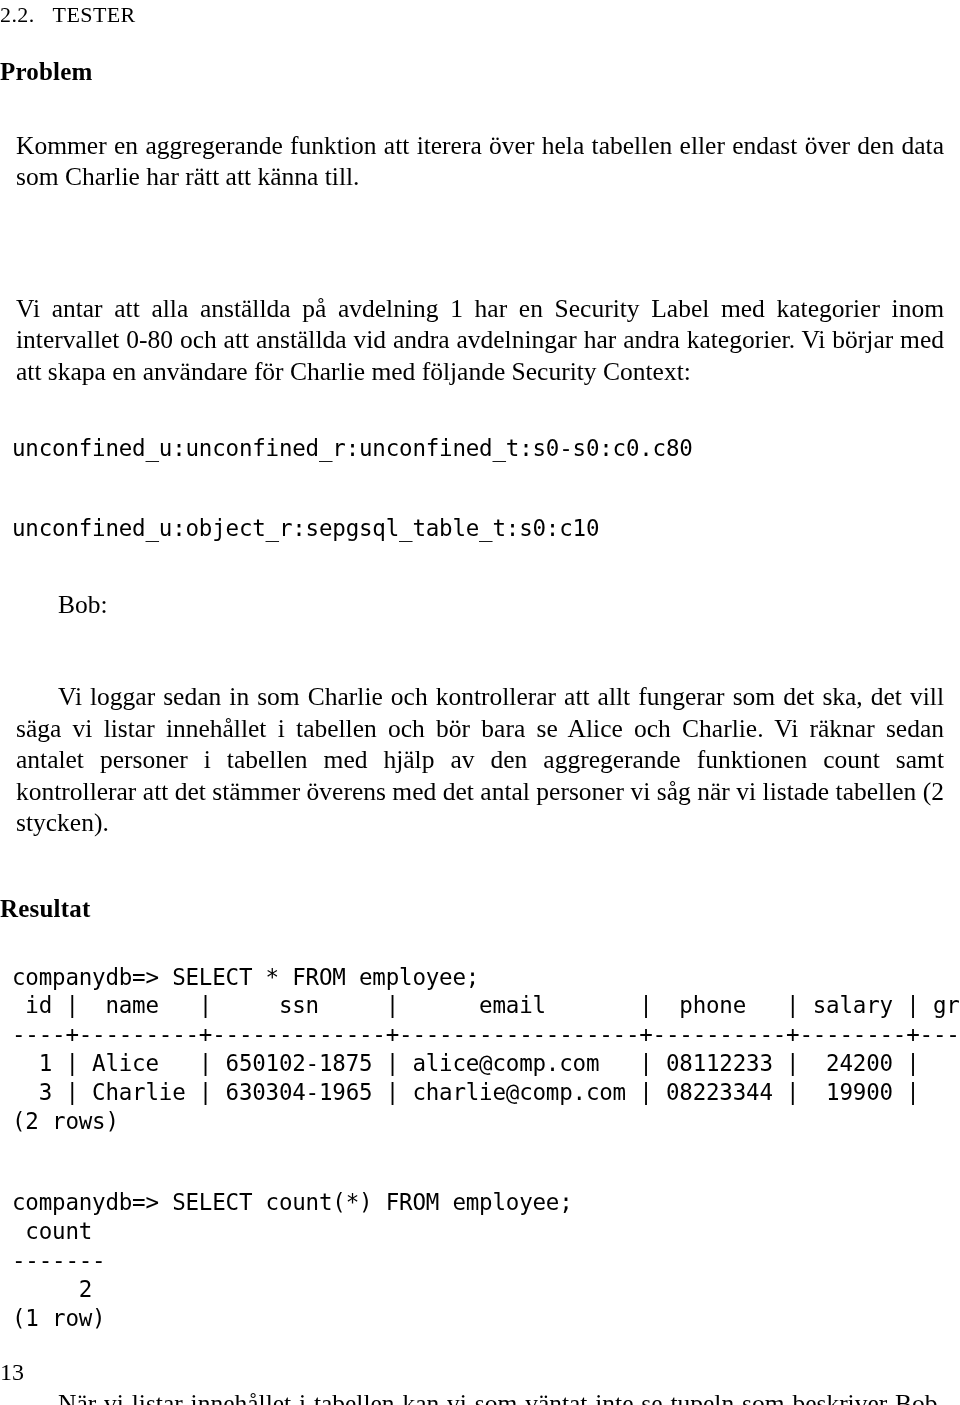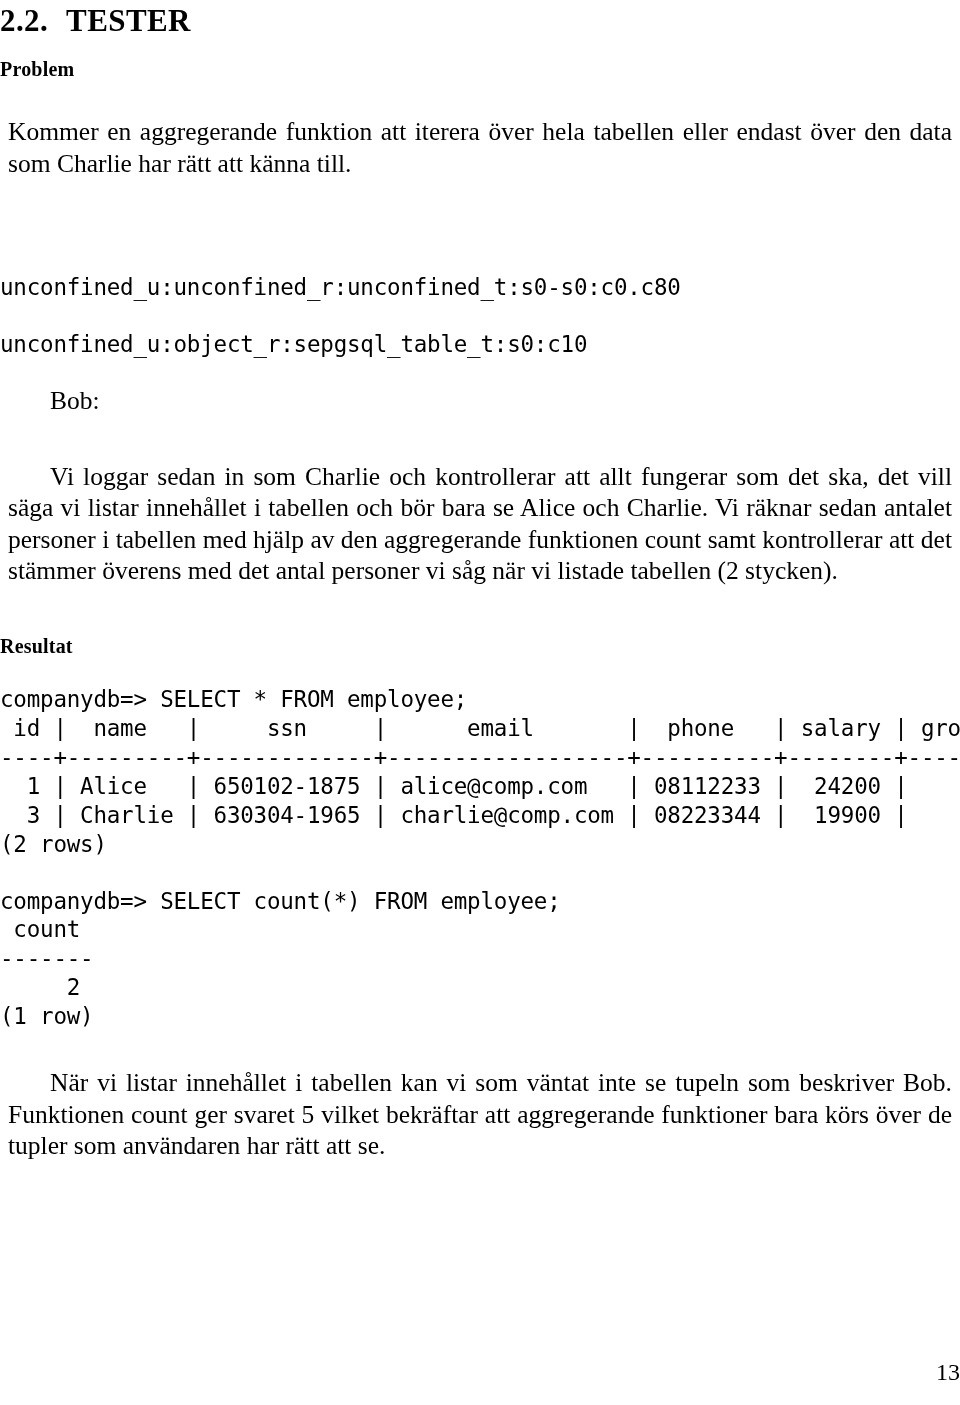--- a/index.html
+++ b/index.html
@@ -24,81 +24,80 @@
     box-sizing: border-box;
     padding: 0 0 0 0;
   }
 
   
   .running-header {
     position: absolute;
     top: 2px;
     left: 0;
     width: 800px;
-    font-size: 31px;
+    font-size: 22px;
     letter-spacing: 0.4px;
     line-height: 1.2;
-    font-weight: bold;
   }
   .running-header .rh-num { margin-right: 18px; }
 
   
   .content {
     position: absolute;
     top: 58px;
     left: 0;
     width: 960px;
   }
 
   h3.section-head {
-    font-size: 20px;
+    font-size: 25px;
     font-weight: bold;
     margin: 0;
     padding: 0;
     line-height: 1.1;
     letter-spacing: 0.2px;
   }
 
   p.para {
     font-size: 25.5px;
     line-height: 1.24;
-    margin: 8px;
+    margin: 16px;
     padding: 0;
     text-align: justify;
     text-justify: inter-word;
     -webkit-hyphens: none;
     hyphens: none;
   }
   p.para.indent { text-indent: 42px; }
   p.para.noindent { text-indent: 0; }
 
   .spacer-lg { height: 40px; }
   .spacer-md { height: 28px; }
   .spacer-sm { height: 18px; }
   .spacer-xs { height: 10px; }
 
   
   pre.verb, .verb-line {
     font-family: "DejaVu Sans Mono", "Liberation Mono", monospace;
     font-size: 22.5px;
     line-height: 1.285;
-    margin: 0;
+    margin: 12px;
     padding: 0;
     white-space: pre;
     letter-spacing: -0.2px;
     color: #000000;
   }
 
   
   .folio {
     position: absolute;
     left: 0;
     width: 960px;
     bottom: 18px;
-    text-align: right;
+    text-align: left;
     font-size: 24px;
     line-height: 1.2;
   }
 </style>
 </head>
 <body>
 
 <div class="page">
 
   <div class="running-header">
@@ -107,20 +106,21 @@
 
   <div class="content">
 
     <h3 class="section-head">Problem</h3>
     <div class="spacer-md"></div>
     <p class="para noindent">Kommer en aggregerande funktion att iterera över hela tabellen eller endast över den data som Charlie har rätt att känna till.</p>
 
     <div class="spacer-lg"></div>
 
     <div class="spacer-md"></div>
+    <p class="para noindent">Vi antar att alla anställda på avdelning 1 har en Security Label med kategorier inom intervallet 0-80 och att anställda vid andra avdelningar har andra kategorier. Vi börjar med att skapa en användare för Charlie med följande Security Context:</p>
 
     <div class="spacer-sm"></div>
     <div class="verb-line">unconfined_u:unconfined_r:unconfined_t:s0-s0:c0.c80</div>
     <div class="spacer-xs"></div>
 
 
     <div class="spacer-sm"></div>
     <div class="verb-line">unconfined_u:object_r:sepgsql_table_t:s0:c10</div>
     <div class="spacer-sm"></div>
 

